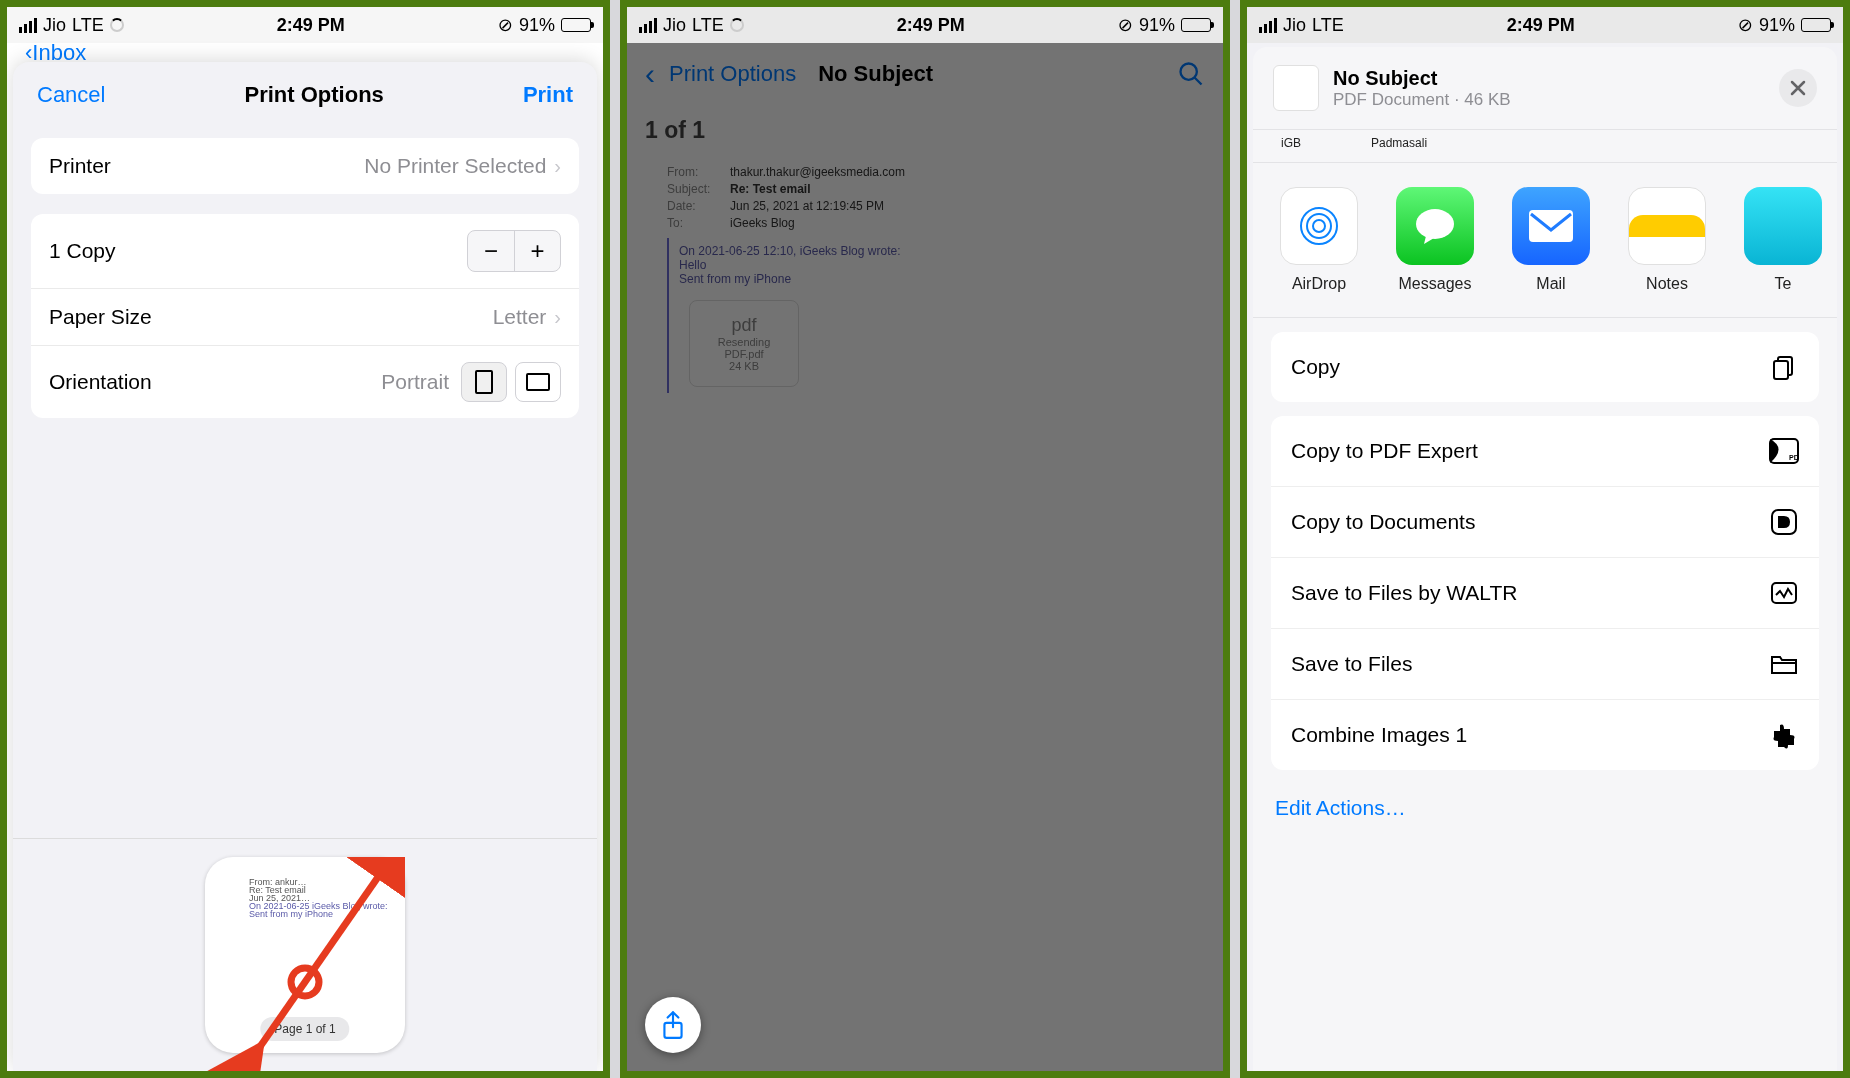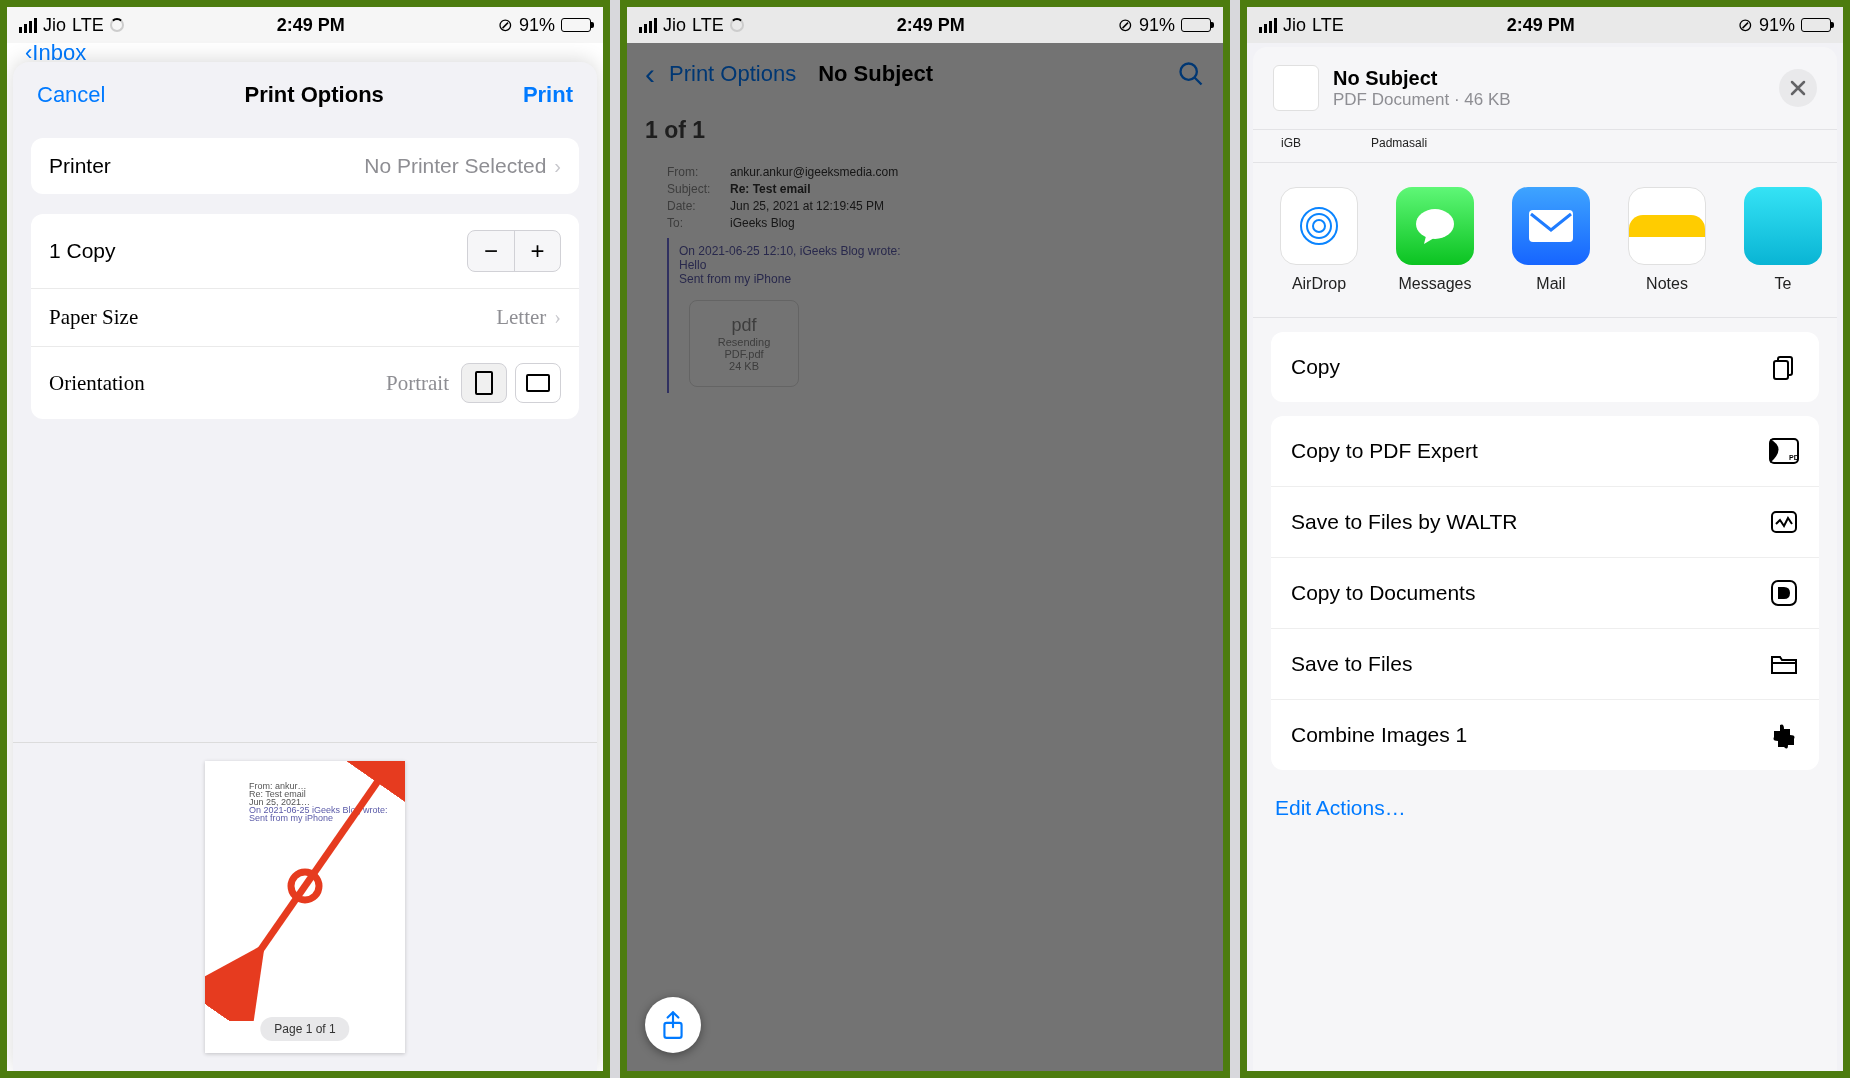--- a/index.html
+++ b/index.html
@@ -55,37 +55,37 @@
 .modal-header .title { font-size:22px; font-weight:600; }
 .modal-header .action { color:#007aff; font-size:22px; font-weight:600; }
 
 .settings-group {
   margin:10px 18px; background:#fff; border-radius:12px; overflow:hidden;
 }
 .setting-row {
   display:flex; align-items:center; justify-content:space-between;
   padding:16px 18px; font-size:21px;
 }
-.setting-row + .setting-row { border-top:1px solid #eaeaea;font-family:Liberation Serif, serif; }
+.setting-row + .setting-row { border-top:1px solid #eaeaea; }
 .setting-row .label { }
 .setting-row .value { color:#8e8e93; display:flex; align-items:center; gap:8px; }
 .chevron { color:#c7c7cc; font-size:20px; }
 .stepper {
   display:flex; border:1px solid #d1d1d6; border-radius:8px; overflow:hidden; background:#f6f6f8;
 }
 .stepper button { width:46px; height:40px; border:none; background:transparent; font-size:24px; color:#000; }
 .stepper button + button { border-left:1px solid #d1d1d6; }
 .orientation-toggle { display:flex; gap:8px; }
 .orient-btn { width:46px; height:40px; border:1px solid #d1d1d6; border-radius:8px; background:#fff; display:flex; align-items:center; justify-content:center; }
 .orient-btn.active { background:#f0f0f0; }
 .orient-icon { width:18px; height:24px; border:2px solid #000; border-radius:2px; position:relative; }
 .orient-icon.landscape { width:24px; height:18px; }
 
 .preview-area { margin-top:auto; border-top:1px solid #dcdcdc; padding:18px; display:flex; justify-content:center; background:#f2f2f6; }
-.page-preview { width:200px; height:292px; background:#fff; box-shadow:0 1px 4px rgba(0,0,0,.2); position:relative; padding:18px 14px; font-size:9px; color:#555; }
+.page-preview { width:200px; height:196px; background:#fff; box-shadow:0 1px 4px rgba(0,0,0,.2); position:relative; padding:18px 14px; font-size:9px; color:#555;border-radius:28px; }
 .page-preview .tiny-line { height:6px; margin:2px 0 2px 30px; }
 .page-num-pill { position:absolute; bottom:12px; left:50%; transform:translateX(-50%); background:#e8e8ea; border-radius:14px; padding:5px 14px; font-size:12px; color:#333; }
 
 .arrow-overlay { position:absolute; inset:0; pointer-events:none; }
 
 
 .phone2 { background:#000; }
 .dim-layer { position:absolute; inset:0; background:rgba(0,0,0,.55); }
 .phone2 .status-bar { background:#e9e9e9; }
 .phone2-content { position:relative; height:calc(100% - 36px); background:#fff; }
@@ -266,21 +266,21 @@
         <svg width="28" height="28" viewBox="0 0 24 24">
             <circle cx="10" cy="10" r="7" fill="none" stroke="#007aff" stroke-width="2"></circle>
             <line x1="15" y1="15" x2="21" y2="21" stroke="#007aff" stroke-width="2"></line>
           </svg>
       </span>
     </div>
     <div class="page-indicator">1 of 1</div>
     <div class="pdf-body">
       <div class="pdf-row">
           <span class="k">From:</span>
-          <span class="v">ankur.ankur@igeeksmedia.com</span>
+          <span class="v">thakur.thakur@igeeksmedia.com</span>
         </div>
       <div class="pdf-row">
           <span class="k">Subject:</span>
           <span class="v" style="font-weight:600">Re: Test email</span>
         </div>
       <div class="pdf-row">
           <span class="k">Date:</span>
           <span class="v">Jun 25, 2021 at 12:19:45 PM</span>
         </div>
       <div class="pdf-row">
@@ -405,38 +405,38 @@
           <span>Copy to PDF Expert</span>
           <span class="action-icon">
             <svg width="30" height="26" viewBox="0 0 30 26">
                 <rect x="1" y="1" width="28" height="24" rx="4" fill="none" stroke="#000" stroke-width="2"></rect>
                 <path d="M1 1 Q18 10 1 25" fill="#000"></path>
                 <text x="20" y="22" font-size="7" font-weight="700">PDF</text>
               </svg>
           </span>
         </div>
         <div class="action-row">
+          <span>Copy to Documents</span>
+          <span class="action-icon">
+            <svg width="28" height="28" viewBox="0 0 28 28">
+                <rect x="2" y="2" width="24" height="24" rx="6" fill="none" stroke="#000" stroke-width="2"></rect>
+                <path d="M8 8 L8 20 L14 20 Q20 20 20 14 Q20 8 14 8 Z" fill="#000"></path>
+              </svg>
+          </span>
+        </div>
+        <div class="action-row">
           <span>Save to Files by WALTR</span>
           <span class="action-icon">
             <svg width="28" height="24" viewBox="0 0 28 24">
                 <rect x="2" y="2" width="24" height="20" rx="4" fill="none" stroke="#000" stroke-width="2"></rect>
                 <path d="M6 14 L10 10 L14 16 L18 8 L22 14" fill="none" stroke="#000" stroke-width="2"></path>
               </svg>
           </span>
         </div>
         <div class="action-row">
-          <span>Copy to Documents</span>
-          <span class="action-icon">
-            <svg width="28" height="28" viewBox="0 0 28 28">
-                <rect x="2" y="2" width="24" height="24" rx="6" fill="none" stroke="#000" stroke-width="2"></rect>
-                <path d="M8 8 L8 20 L14 20 Q20 20 20 14 Q20 8 14 8 Z" fill="#000"></path>
-              </svg>
-          </span>
-        </div>
-        <div class="action-row">
           <span>Save to Files</span>
           <span class="action-icon">
             <svg width="28" height="22" viewBox="0 0 28 22">
                 <path d="M2 4 L10 4 L12 7 L26 7 L26 20 L2 20 Z M2 10 L26 10" fill="none" stroke="#000" stroke-width="2"></path>
               </svg>
           </span>
         </div>
         <div class="action-row">
           <span>Combine Images 1</span>
           <span class="action-icon">

